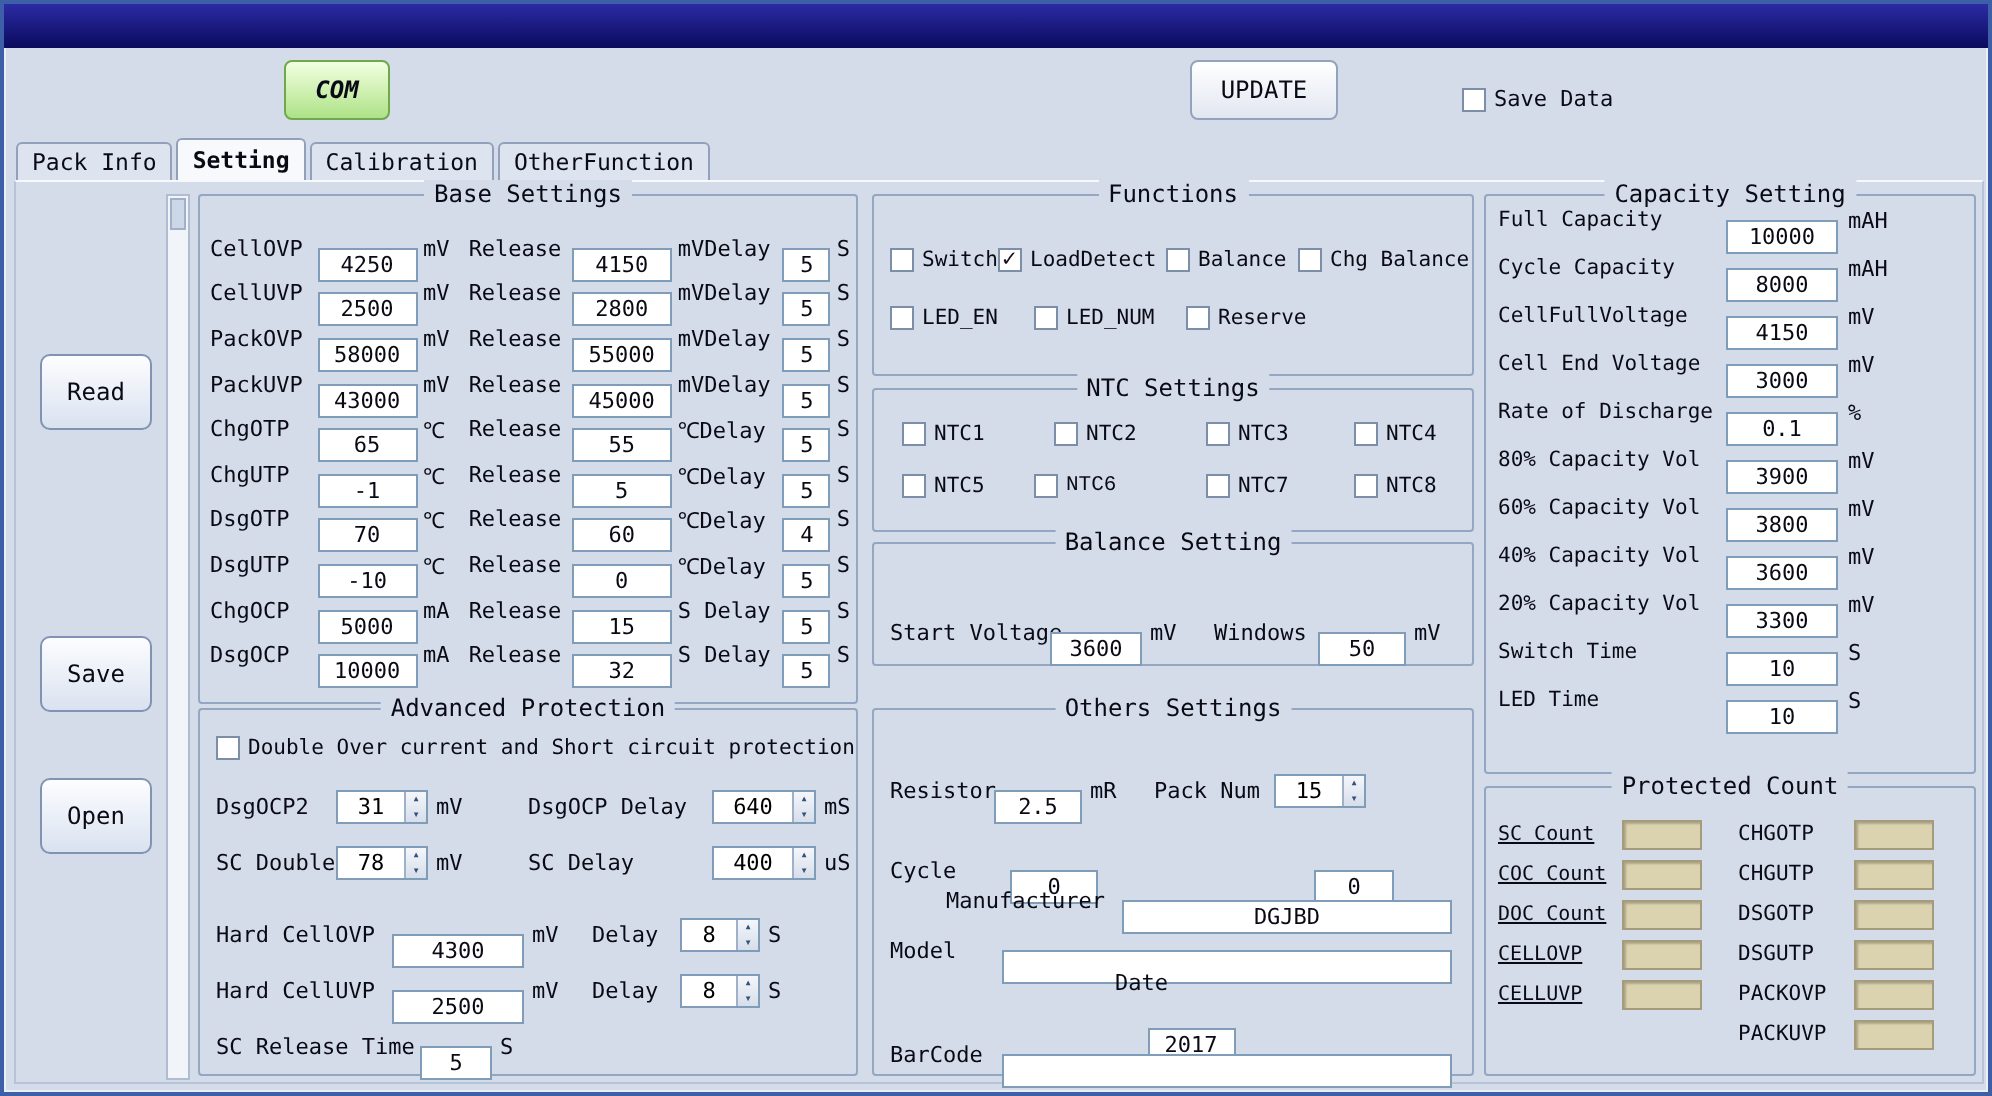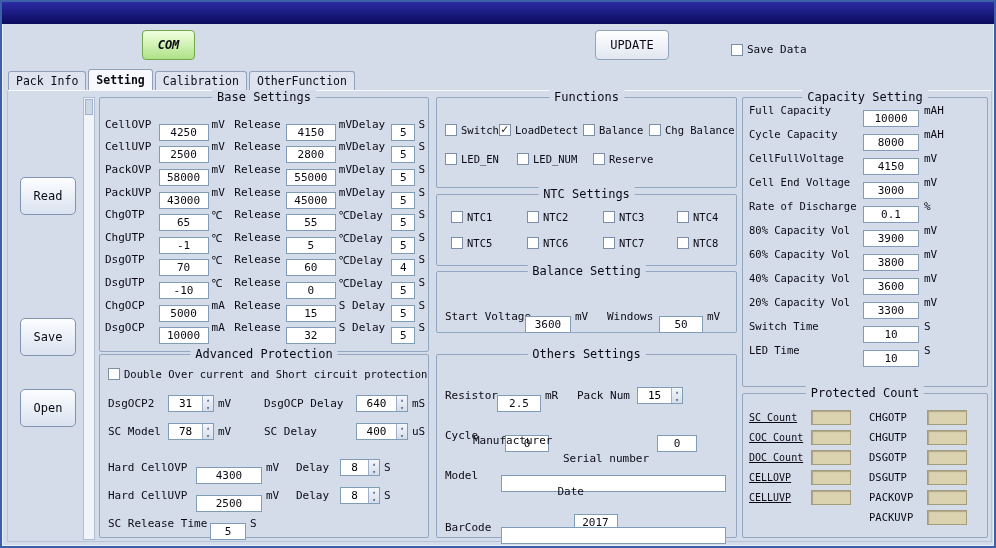--- a/index.html
+++ b/index.html
@@ -279,21 +279,21 @@
         <input value="640" style="">
         <span class="spin-arrows">
             <i>▴</i>
             <i>▾</i>
           </span>
       </span>
       <span class="lbl ap-u">mS</span>
     </div>
 
     <div class="ap-row" style="top:68px;">
-      <span class="lbl ap-l1">SC Model</span>
+      <span class="lbl ap-l1">SC Double</span>
       <span class="spin" style="width:46px;">
         <input value="78" style="">
         <span class="spin-arrows">
             <i>▴</i>
             <i>▾</i>
           </span>
       </span>
       <span class="lbl ap-u">mV</span>
       <span class="lbl ap-l2">SC Delay</span>
       <span class="spin" style="width:52px;">
@@ -390,21 +390,21 @@
       <span>NTC3</span>
     </label>
     <label class="cb abs" style="left:240px; top:16px;">
       <span class="cb-box"></span>
       <span>NTC4</span>
     </label>
     <label class="cb abs" style="left:14px; top:42px;">
       <span class="cb-box"></span>
       <span>NTC5</span>
     </label>
-    <label class="cb abs" style="left:90px; top:42px;">
+    <label class="cb abs" style="left:80px; top:42px;font-family:Liberation Mono, monospace;">
       <span class="cb-box"></span>
       <span>NTC6</span>
     </label>
     <label class="cb abs" style="left:166px; top:42px;">
       <span class="cb-box"></span>
       <span>NTC7</span>
     </label>
     <label class="cb abs" style="left:240px; top:42px;">
       <span class="cb-box"></span>
       <span>NTC8</span>
@@ -442,20 +442,21 @@
 
     <div class="ot-row" style="top:51px;">
       <span class="lbl" style="width:60px;">Cycle</span>
       <input class="field" style="width: 44px;" value="0">
       <span class="lbl" style="margin-left:14px; width:94px;margin-top:46px;">Serial number</span>
       <input class="field" style="width: 40px;" value="0">
     </div>
 
     <div class="ot-row" style="top:79px;">
       <span class="lbl" style="width:88px;margin-left:28px;">Manufacturer</span>
+      <input class="field" style="flex: 1 1 0%;" value="DGJBD">
     </div>
 
     <div class="ot-row" style="top:104px;">
       <span class="lbl" style="width:56px;">Model</span>
       <input class="field" style="flex: 1 1 0%;" value="">
     </div>
 
     <div class="ot-row" style="top:130px;flex-direction:column;">
       <span class="lbl" style="width:56px;">Date</span>
       <input class="field" style="width: 44px; margin-left: 20px;" value="2017">

